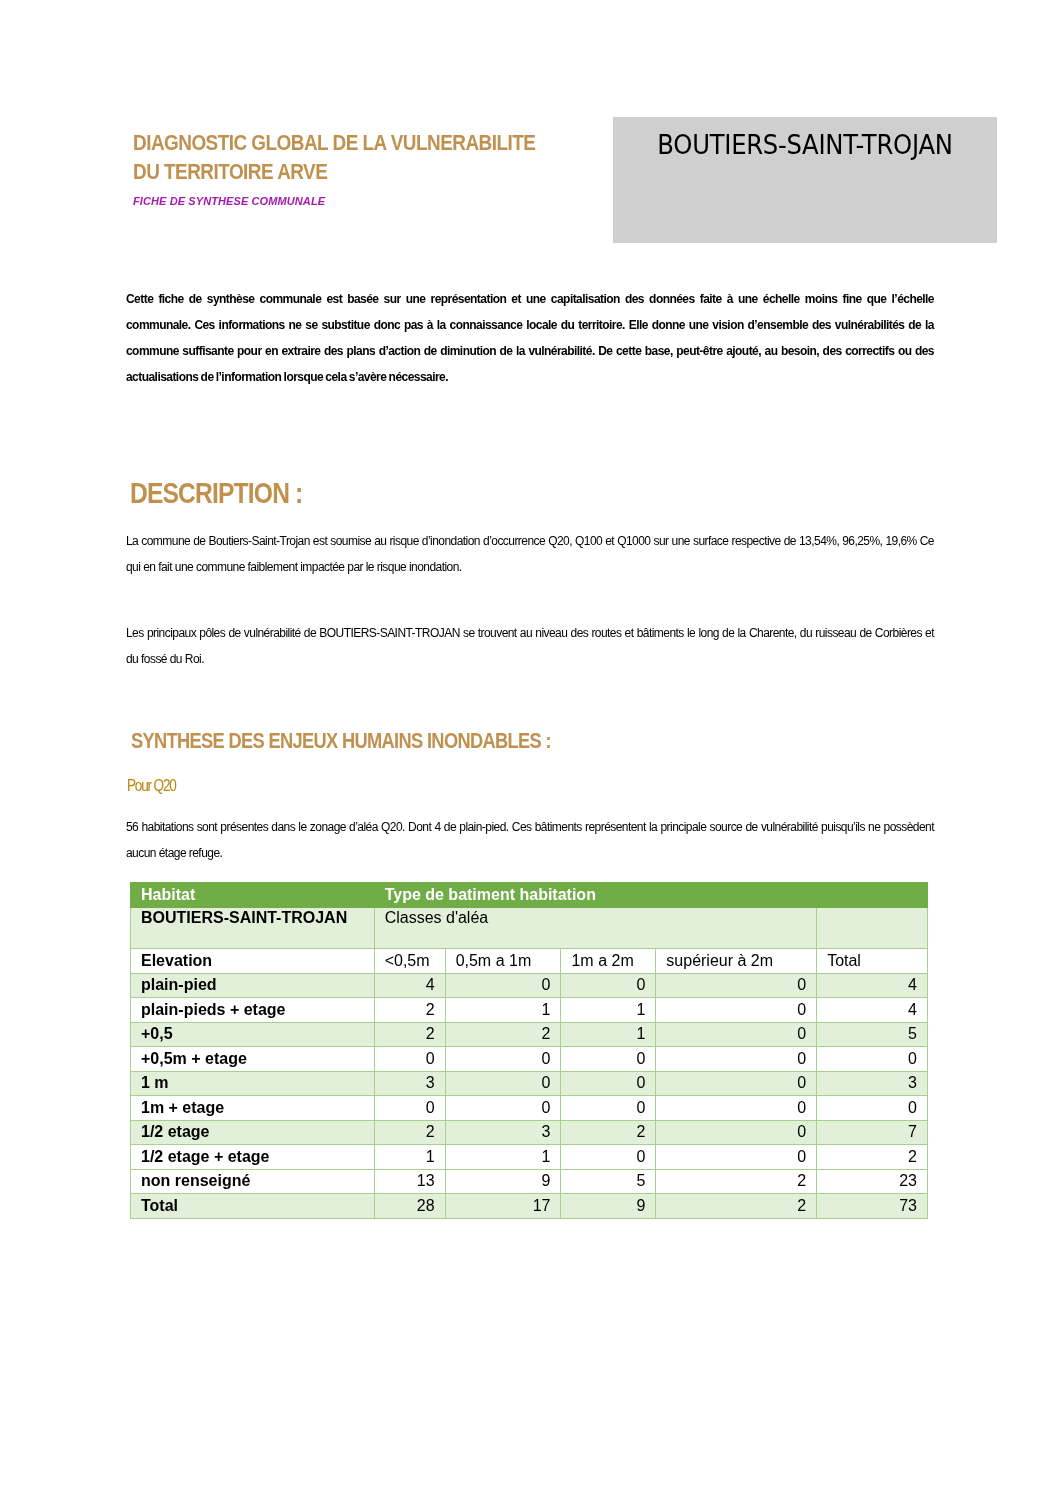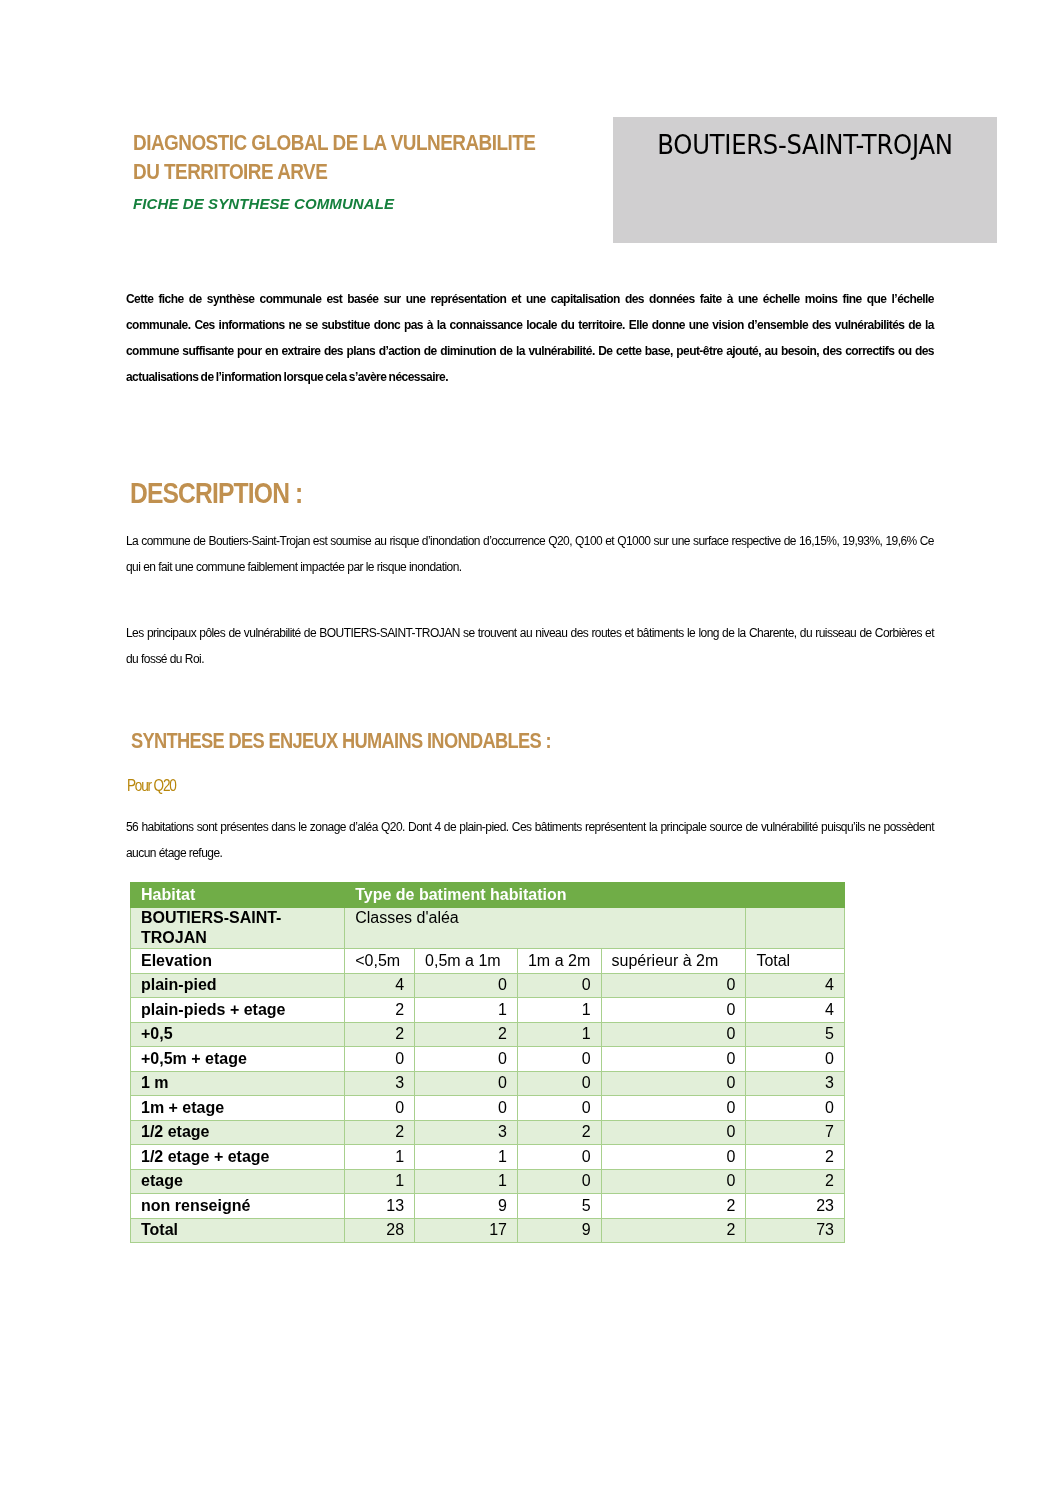--- a/index.html
+++ b/index.html
@@ -2,42 +2,42 @@
 <html><head>
 <meta charset="utf-8">
 <style>
   html, body { margin: 0; padding: 0; background: #ffffff; }
   body { width: 1058px; height: 1497px; position: relative; overflow: hidden;
          font-family: "Liberation Sans", sans-serif; color: #000; }
   .title-block { position: absolute; left: 133px; top: 128px; width: 470px; }
   .main-title { font-family: "Liberation Sans", sans-serif; font-weight: bold; color: #c0904f;
                 font-size: 22px; line-height: 29px; letter-spacing: -0.6px; transform: scaleX(0.86);
                 transform-origin: left; white-space: nowrap; }
-  .subtitle { font-style: italic; font-weight: bold; color: #15803d; font-size: 15px;
+  .subtitle { font-style: italic; font-weight: bold; color: #a21caf; font-size: 11px;
               margin-top: 9px; letter-spacing: 0.1px; }
   .commune-box { position: absolute; left: 613px; top: 117px; width: 384px; height: 126px;
                  background: #d0cfd0; }
   .commune-name { position: absolute; left: 0; right: 0; top: 12px; text-align: center;
                   font-size: 27px; color: #000; font-family: "DejaVu Sans", sans-serif;
                   transform: scaleX(0.9); letter-spacing: -0.3px; }
   .para { position: absolute; left: 126px; width: 808px; font-size: 12px; line-height: 26px;
           text-align: justify; font-family: "Liberation Sans Narrow", "Liberation Sans", sans-serif; }
   .para span.txt { display: block; }
   .intro { top: 286px; font-weight: bold; letter-spacing: -0.55px; word-spacing: -0.5px; }
   .h-desc { position: absolute; left: 130px; top: 476px; font-weight: bold; color: #c0904f;
             font-size: 30px; letter-spacing: -1px; transform: scaleX(0.82); transform-origin: left; }
   .desc1 { top: 528px; letter-spacing: -0.55px; word-spacing: 0px; }
   .desc2 { top: 620px; letter-spacing: -0.55px; }
   .h-synth { position: absolute; left: 131px; top: 728px; font-weight: bold; color: #c0904f;
              font-size: 22px; letter-spacing: -0.8px; transform: scaleX(0.83); transform-origin: left;
              white-space: nowrap; }
   .pour { position: absolute; left: 127px; top: 776px; color: #b8860b; font-size: 17px;
           letter-spacing: -1.5px; transform: scaleX(0.8); transform-origin: left; }
   .synth-text { top: 814px; letter-spacing: -0.55px; }
-  table.hab { position: absolute; left: 130px; top: 882px; width: 715px; border-collapse: collapse;
+  table.hab { position: absolute; left: 130px; top: 882px; width: 798px; border-collapse: collapse;
               font-family: "Liberation Sans", sans-serif; font-size: 16px; }
   table.hab td { border: 1px solid #a8d08d; padding: 0 10px; height: 23.5px; line-height: 20px; }
   table.hab tr.hdr td { background: #70ad47; color: #fff; font-weight: bold; border-color: #70ad47; height: 24px; }
   table.hab tr.green td { background: #e2efd9; }
   table.hab tr.white td { background: #ffffff; }
   table.hab td.lbl { font-weight: bold; }
   table.hab td.num { text-align: right; }
   table.hab td.center { text-align: left; }
   table.hab tr.classes td { vertical-align: top; height: 40px; }
 </style>
@@ -54,21 +54,21 @@
   <div class="commune-name">BOUTIERS-SAINT-TROJAN</div>
 </div>
 
 <div class="para intro">
   <span class="txt">Cette fiche de synthèse communale est basée sur une représentation et une capitalisation des données faite à une échelle moins fine que l’échelle communale. Ces informations ne se substitue donc pas à la connaissance locale du territoire. Elle donne une vision d’ensemble des vulnérabilités de la commune suffisante pour en extraire des plans d’action de diminution de la vulnérabilité. De cette base, peut-être ajouté, au besoin, des correctifs ou des actualisations de l’information lorsque cela s’avère nécessaire.</span>
 </div>
 
 <div class="h-desc">DESCRIPTION :</div>
 
 <div class="para desc1">
-  <span class="txt">La commune de Boutiers-Saint-Trojan est soumise au risque d’inondation d’occurrence Q20, Q100 et Q1000 sur une surface respective de 16,15%, 19,93%, 19,6% Ce qui en fait une commune faiblement impactée par le risque inondation.</span>
+  <span class="txt">La commune de Boutiers-Saint-Trojan est soumise au risque d’inondation d’occurrence Q20, Q100 et Q1000 sur une surface respective de 13,54%, 96,25%, 19,6% Ce qui en fait une commune faiblement impactée par le risque inondation.</span>
 </div>
 <div class="para desc2">
   <span class="txt">Les principaux pôles de vulnérabilité de BOUTIERS-SAINT-TROJAN se trouvent au niveau des routes et bâtiments le long de la Charente, du ruisseau de Corbières et du fossé du Roi.</span>
 </div>
 
 <div class="h-synth">SYNTHESE DES ENJEUX HUMAINS INONDABLES :</div>
 <div class="pour">Pour Q20</div>
 <div class="para synth-text">
   <span class="txt">56 habitations sont présentes dans le zonage d’aléa Q20. Dont 4 de plain-pied. Ces bâtiments représentent la principale source de vulnérabilité puisqu’ils ne possèdent aucun étage refuge.</span>
 </div>
@@ -157,28 +157,20 @@
         <td class="num">7</td>
       </tr>
       <tr class="white">
         <td class="lbl">1/2 etage + etage</td>
         <td class="num">1</td>
         <td class="num">1</td>
         <td class="num">0</td>
         <td class="num">0</td>
         <td class="num">2</td>
       </tr>
-      <tr class="green">
-        <td class="lbl">etage</td>
-        <td class="num">1</td>
-        <td class="num">1</td>
-        <td class="num">0</td>
-        <td class="num">0</td>
-        <td class="num">2</td>
-      </tr>
       <tr class="white">
         <td class="lbl">non renseigné</td>
         <td class="num">13</td>
         <td class="num">9</td>
         <td class="num">5</td>
         <td class="num">2</td>
         <td class="num">23</td>
       </tr>
       <tr class="green">
         <td class="lbl">Total</td>

